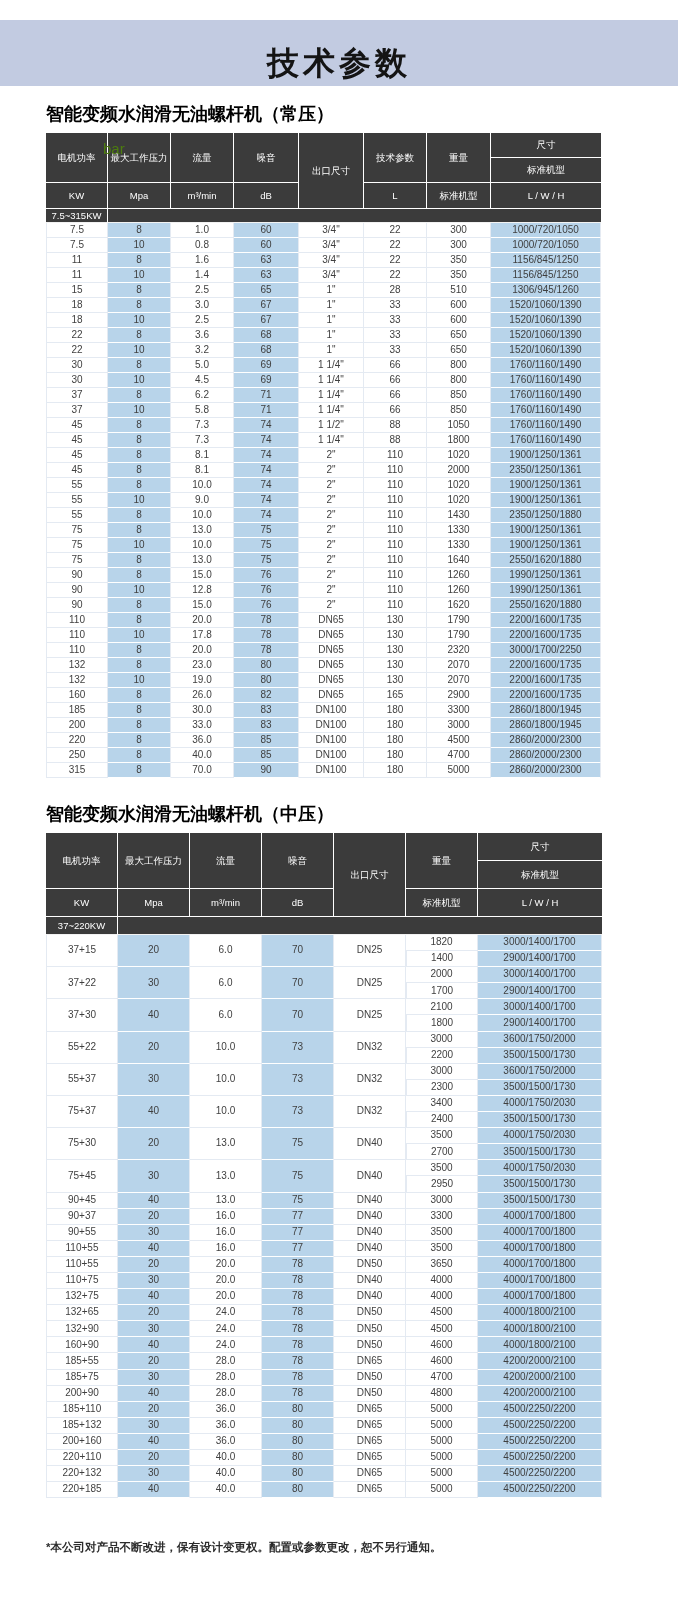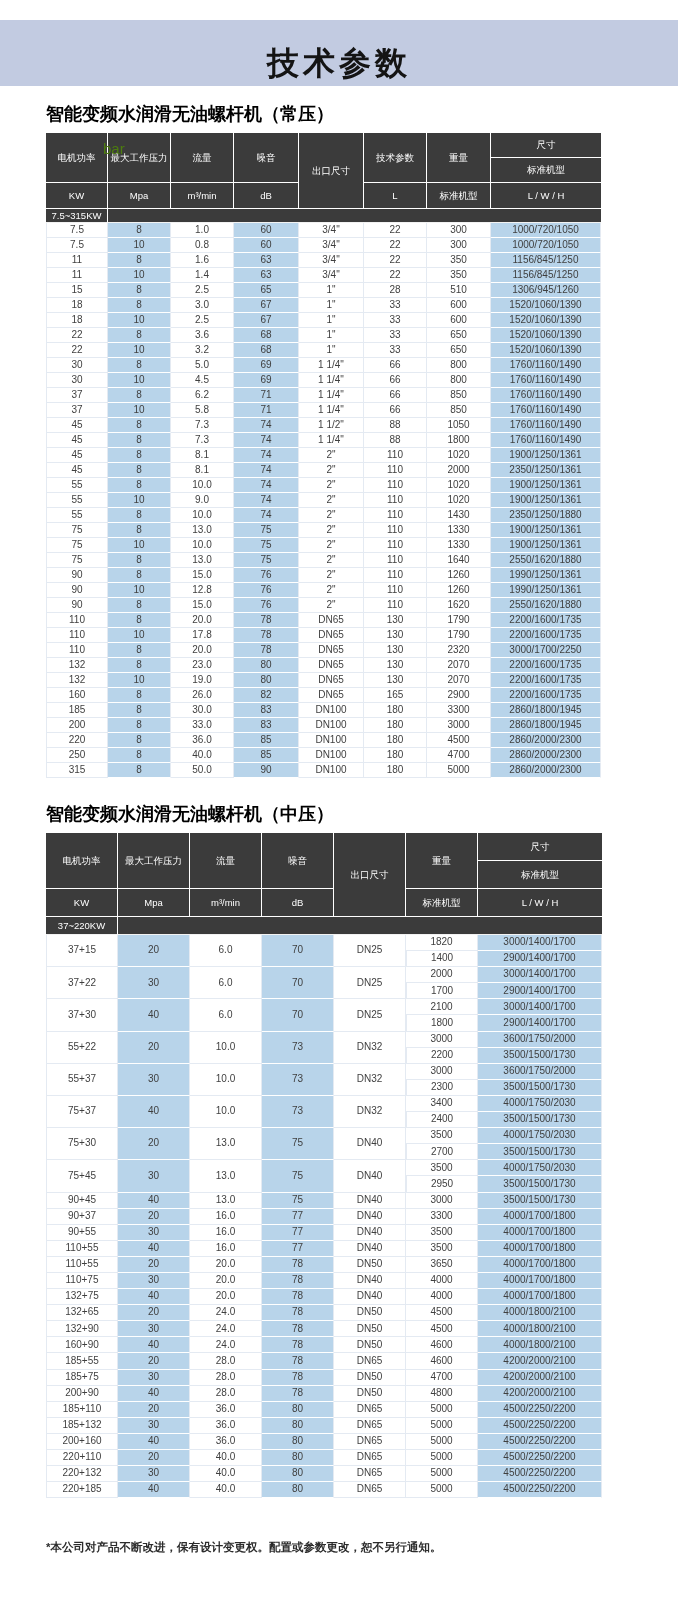--- a/index.html
+++ b/index.html
@@ -464,21 +464,21 @@
           <td>40.0</td>
           <td class="hl">85</td>
           <td>DN100</td>
           <td>180</td>
           <td>4700</td>
           <td class="hl">2860/2000/2300</td>
         </tr>
         <tr>
           <td>315</td>
           <td class="hl">8</td>
-          <td>50.0</td>
+          <td>70.0</td>
           <td class="hl">90</td>
           <td>DN100</td>
           <td>180</td>
           <td>5000</td>
           <td class="hl">2860/2000/2300</td>
         </tr>
       </tbody>
   </table>
 </div>
 

